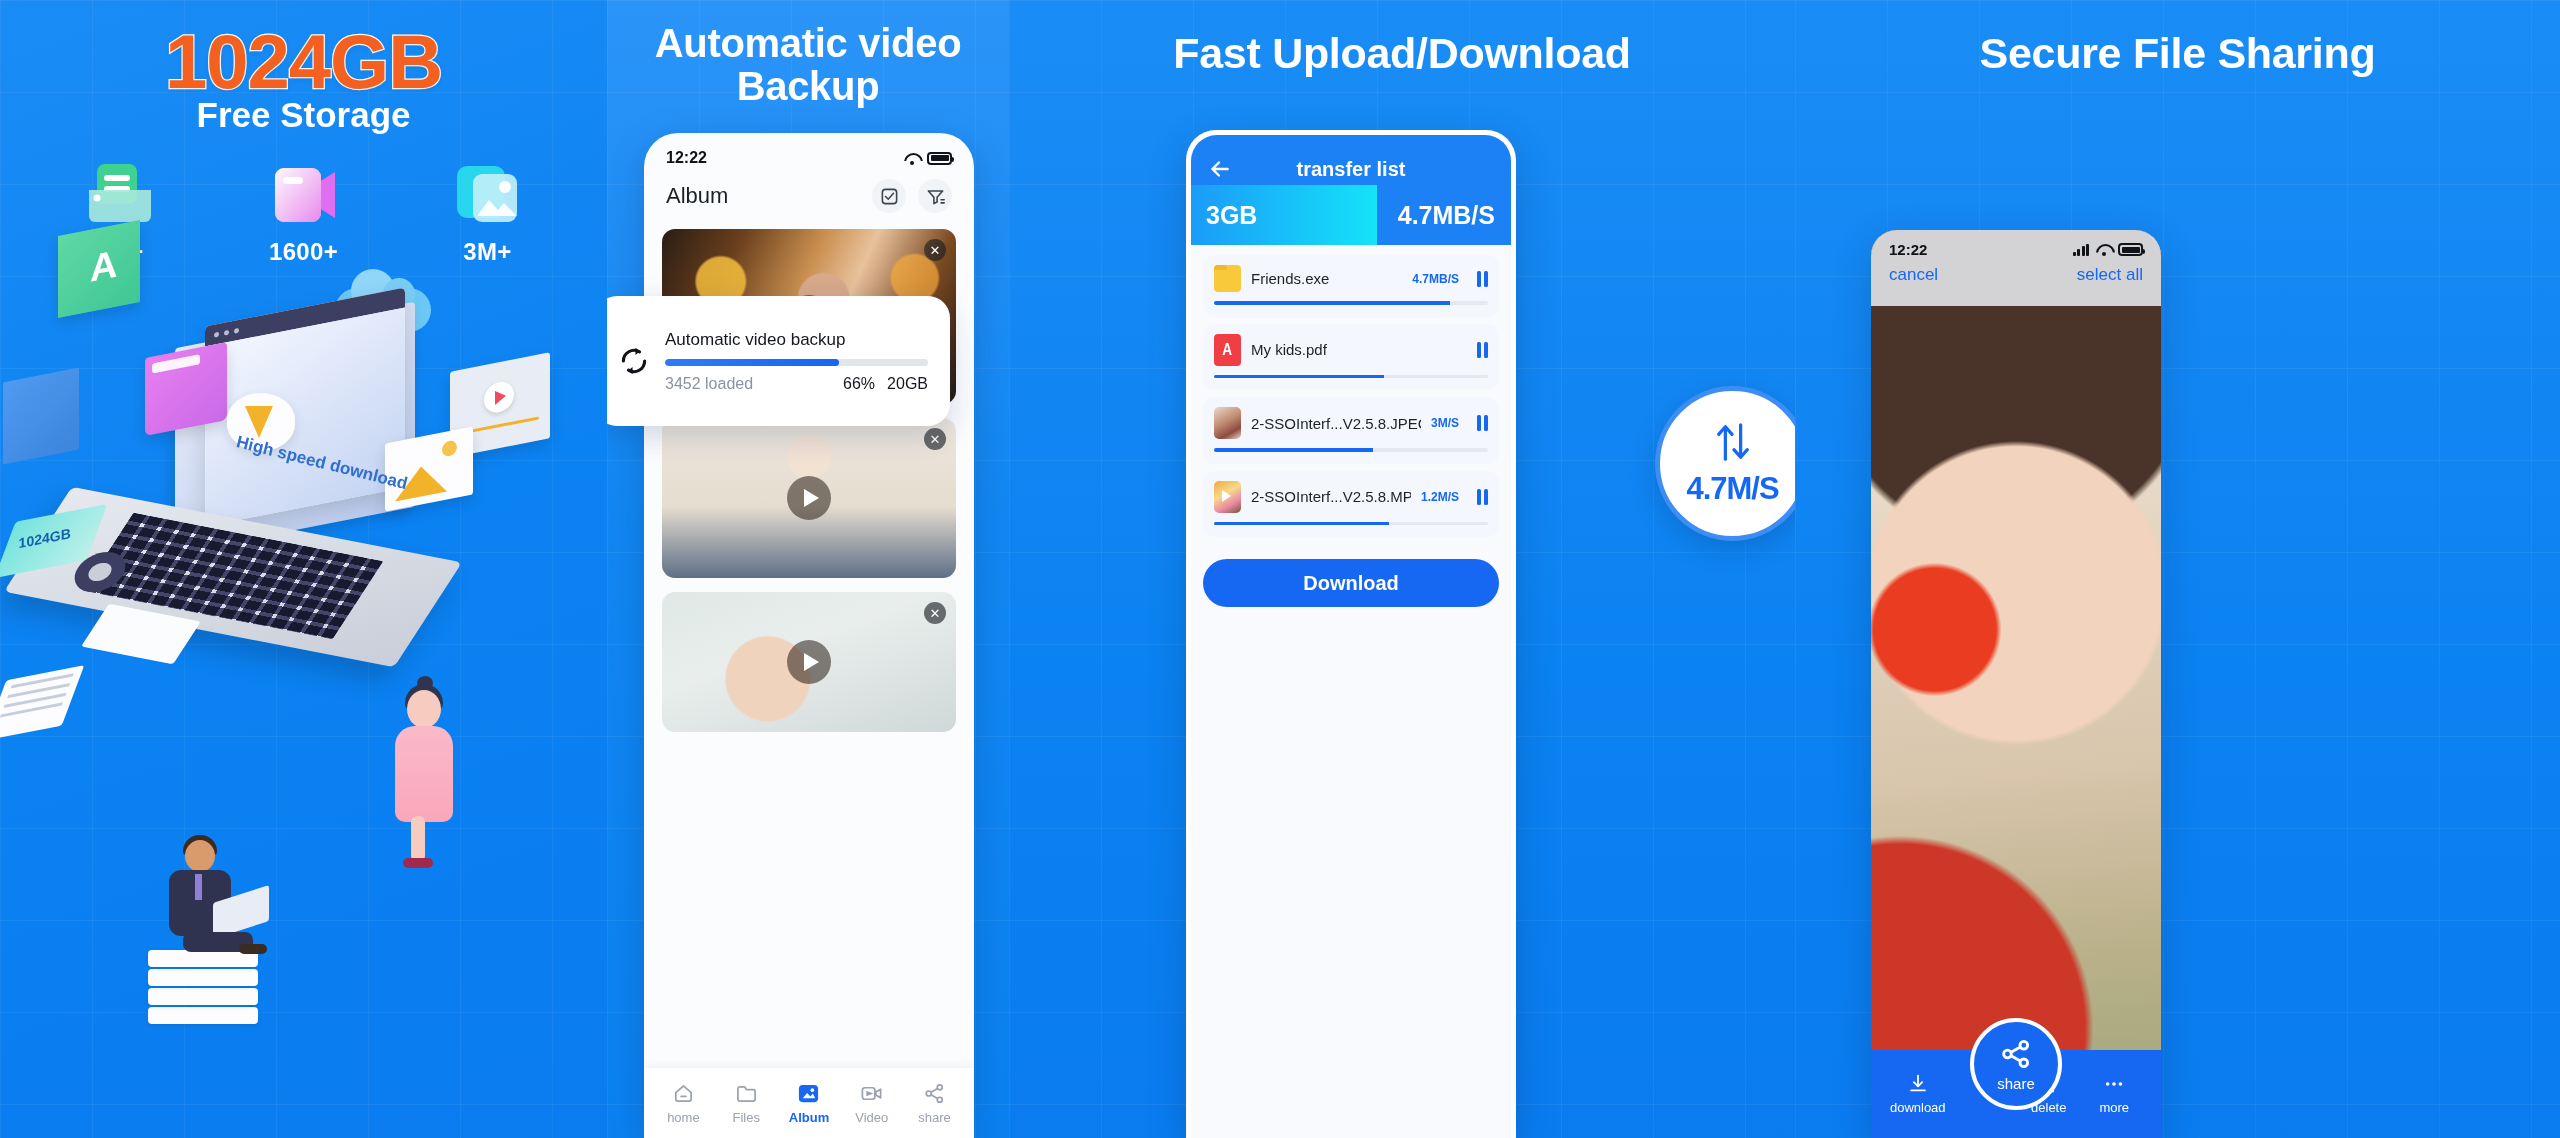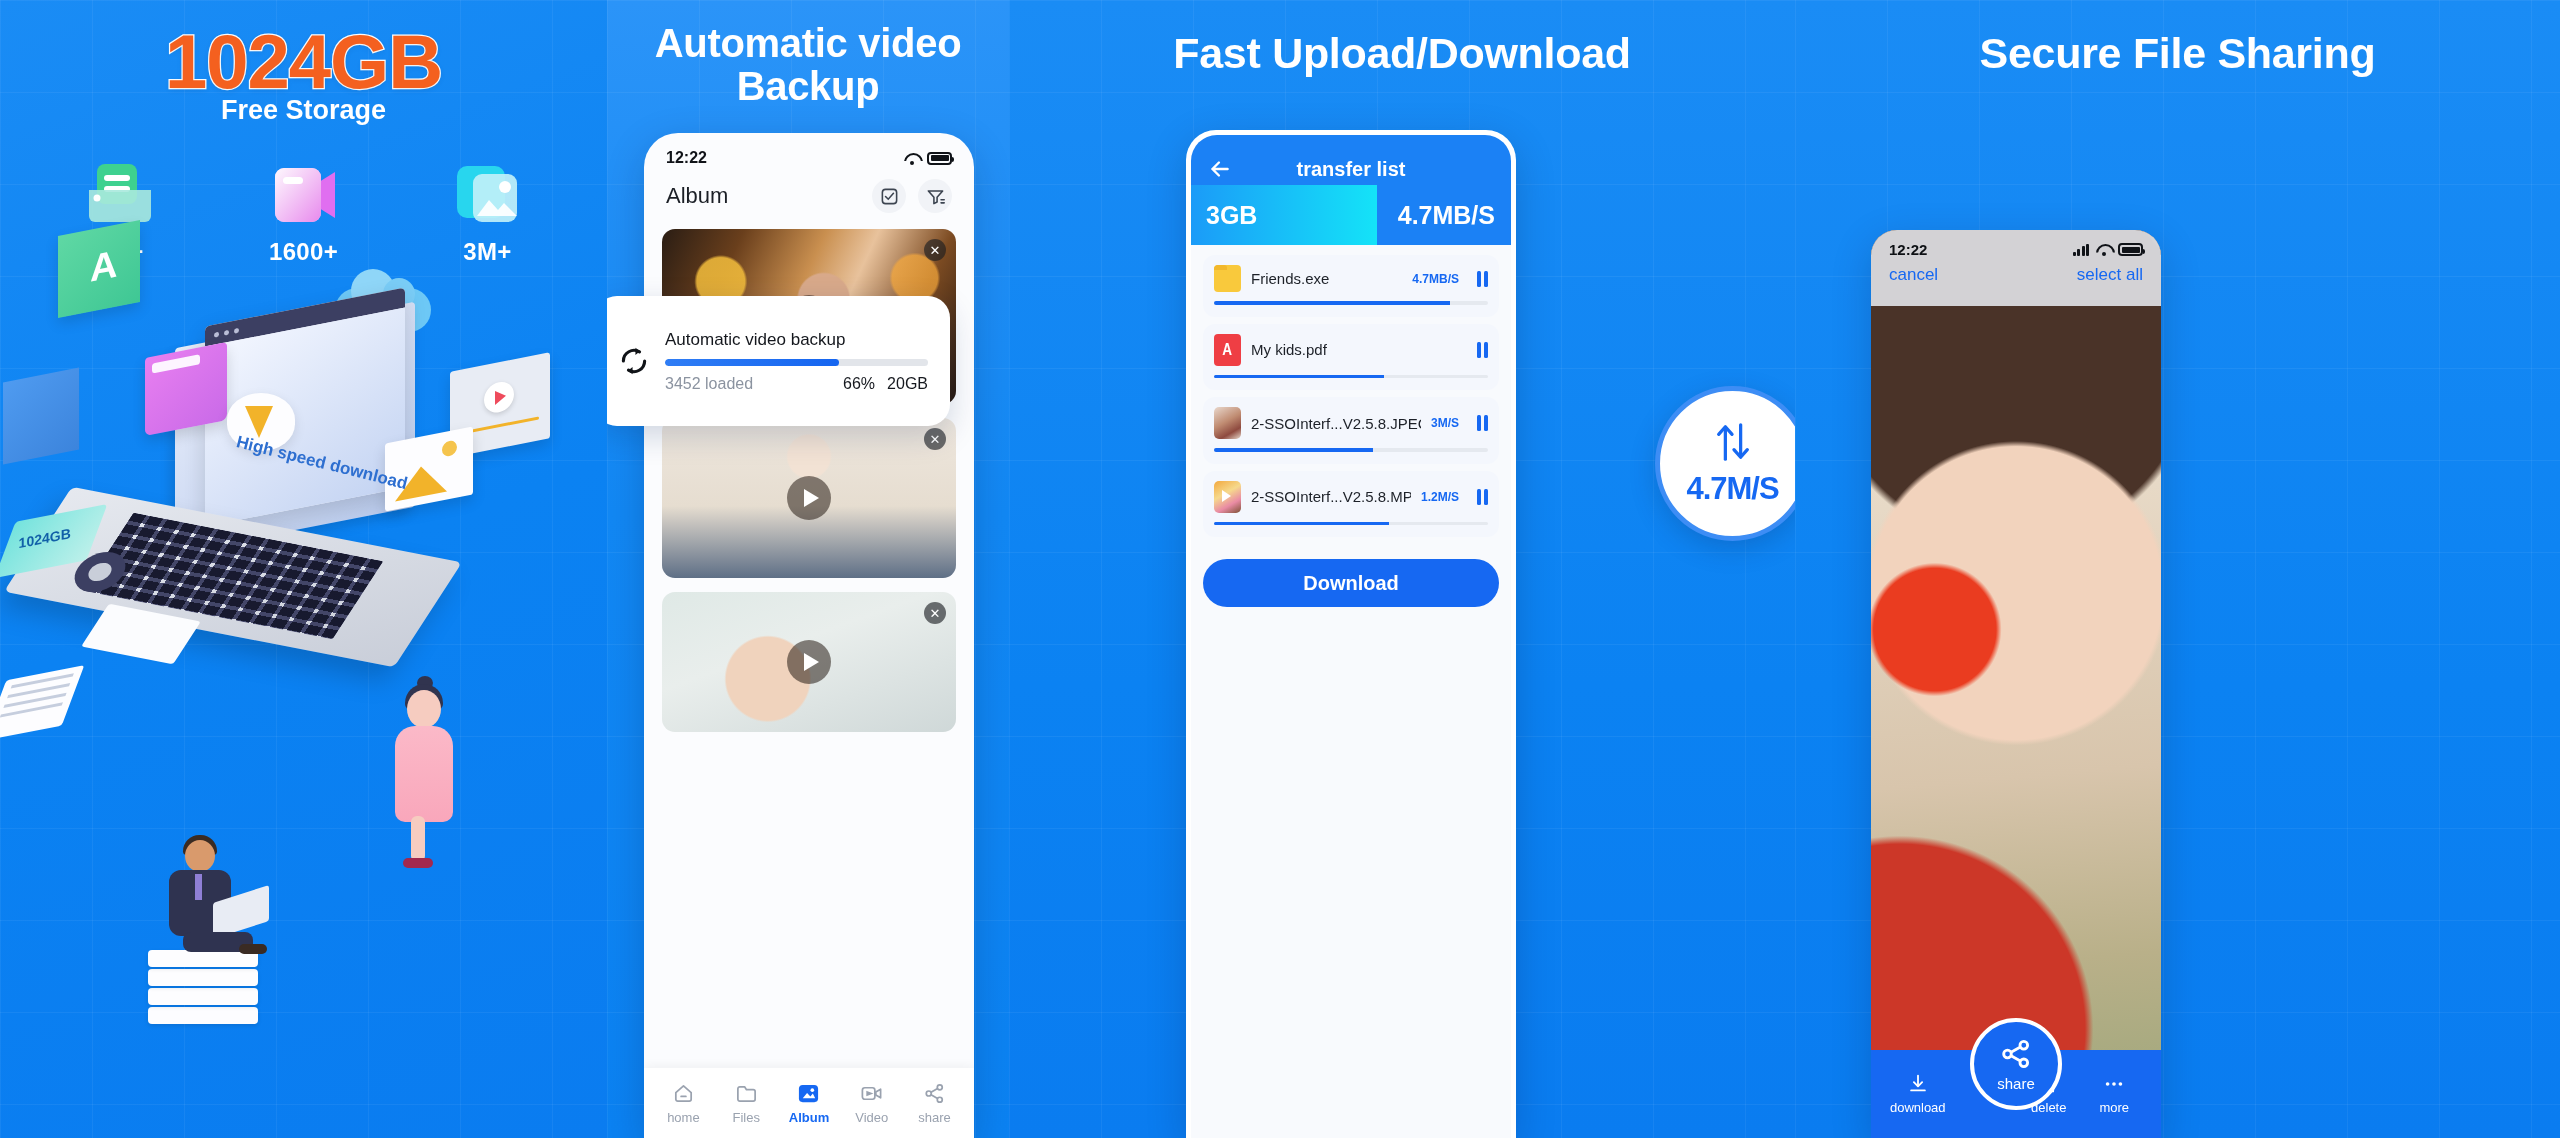--- a/index.html
+++ b/index.html
@@ -24,21 +24,21 @@
 
   
   .hero-num {
     position:absolute; top:18px; left:0; right:0; text-align:center;
     font-size:76px; font-weight:bold; color:#f4601f; letter-spacing:-1px;
     -webkit-text-stroke:2.5px #ffffff; paint-order:stroke fill;
     text-shadow:0 2px 6px rgba(0,0,0,.08);
   }
   .hero-sub {
     position:absolute; top:95px; left:0; right:0; text-align:center;
-    font-size:27px; font-weight:bold; color:#ffffff;
+    font-size:35px; font-weight:bold; color:#ffffff;
   }
   .stats { position:absolute; top:160px; left:0; right:0; display:flex; justify-content:center; gap:80px; }
   .stat { width:104px; text-align:center; }
   .stat-ico { width:70px; height:70px; margin:0 auto 8px; position:relative; }
   .stat-lbl { font-size:24px; font-weight:bold; color:#fff; letter-spacing:.3px; }
 
   
   .illus { position:absolute; left:0; top:250px; width:607px; height:888px; }
   .ill-cloud {
     position:absolute; left:335px; top:38px; width:96px; height:44px;

